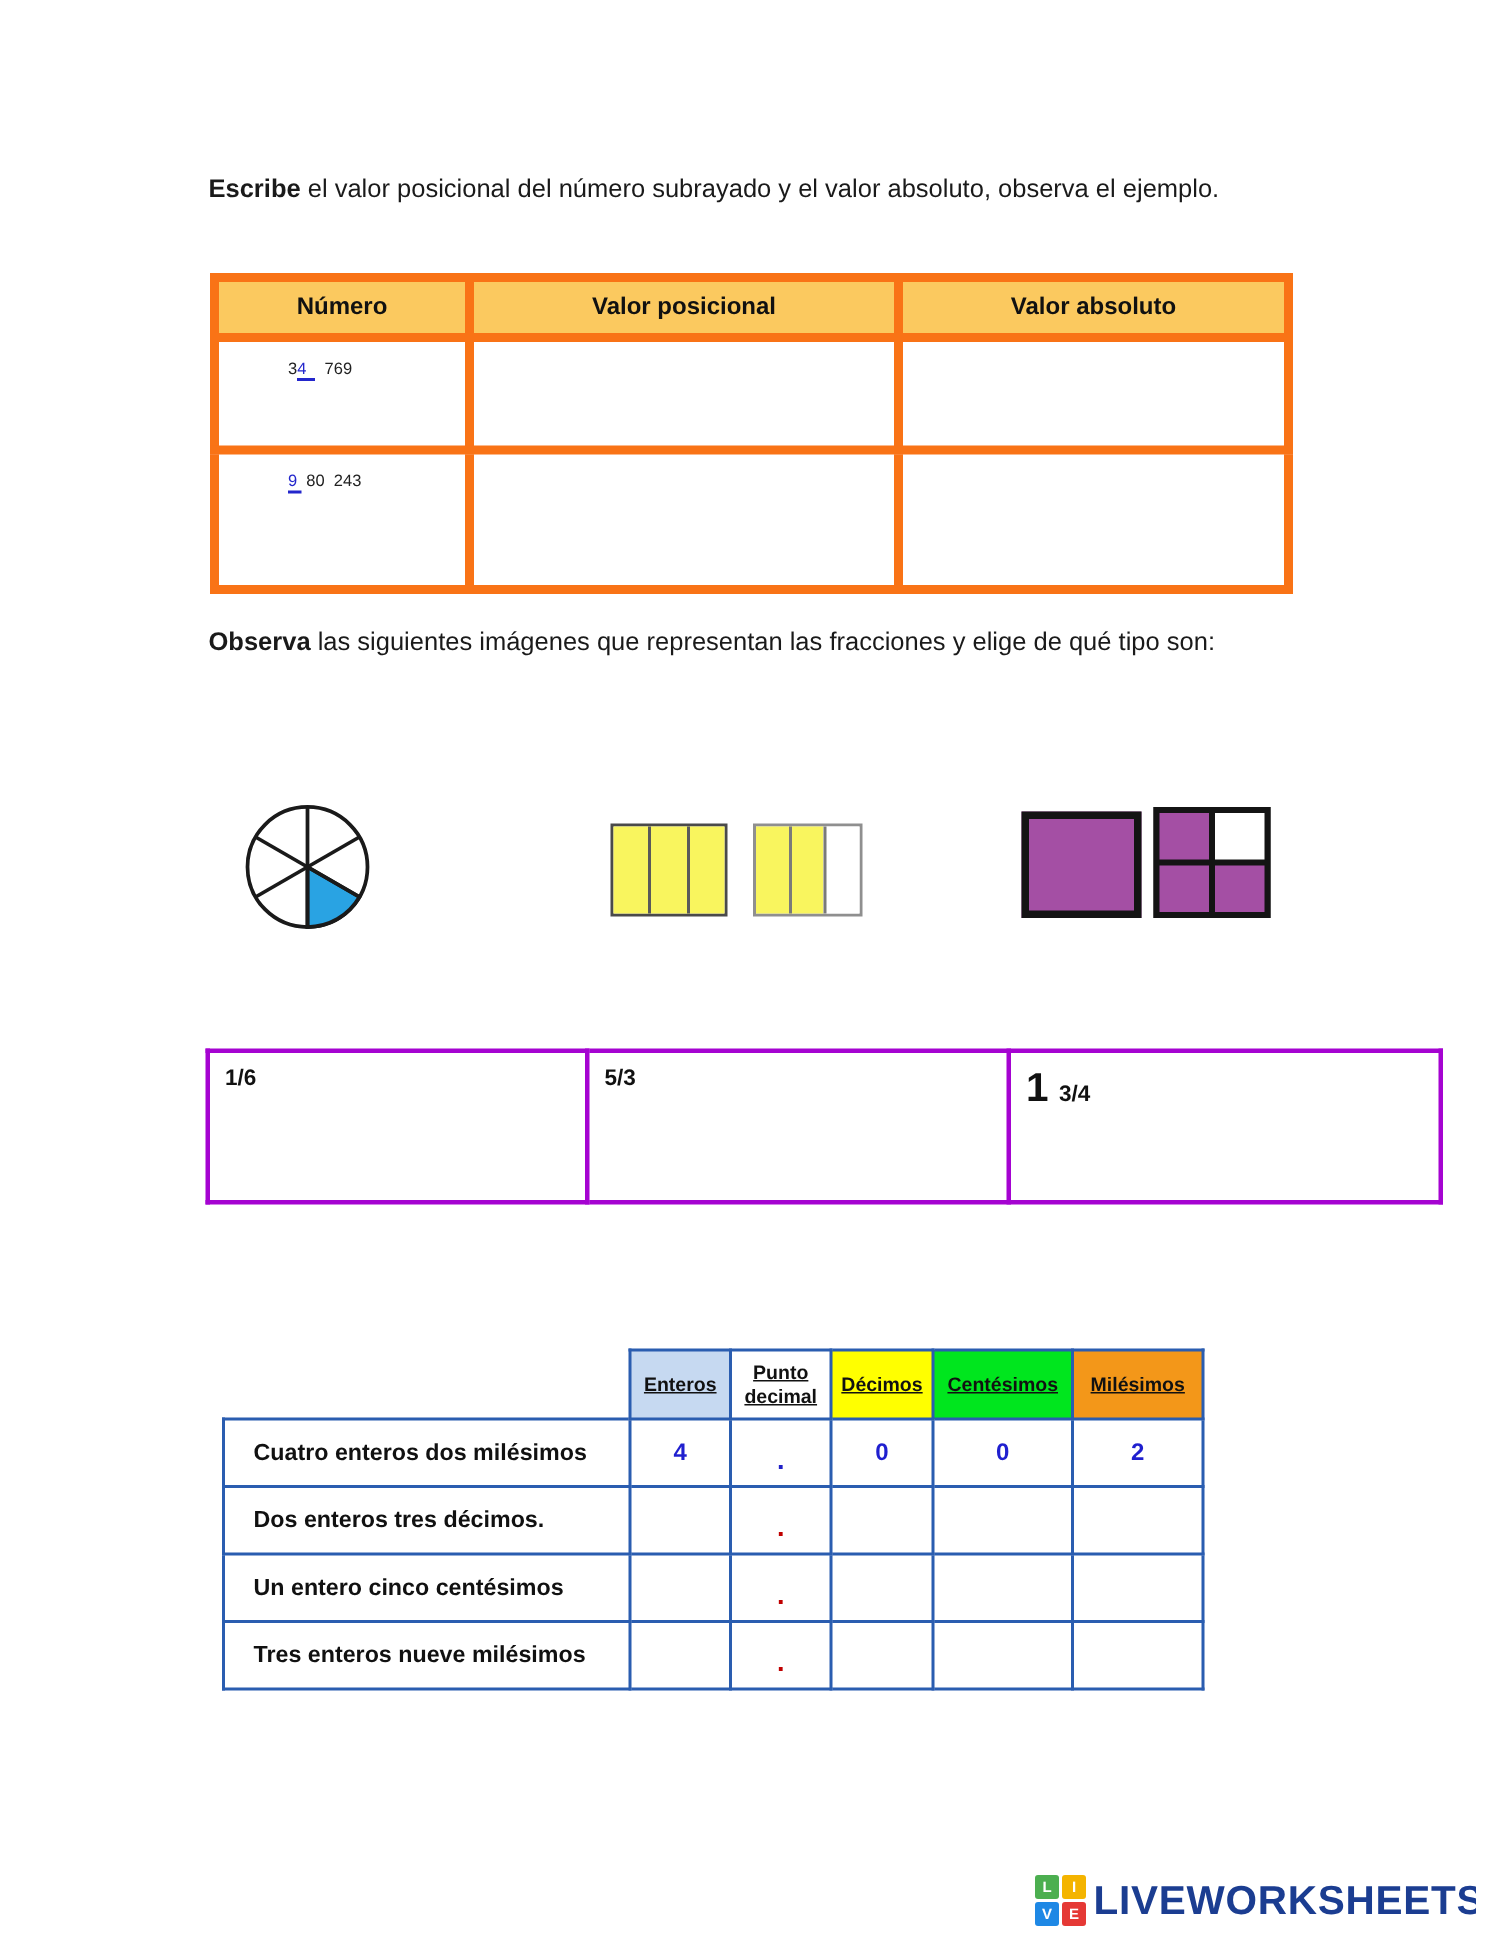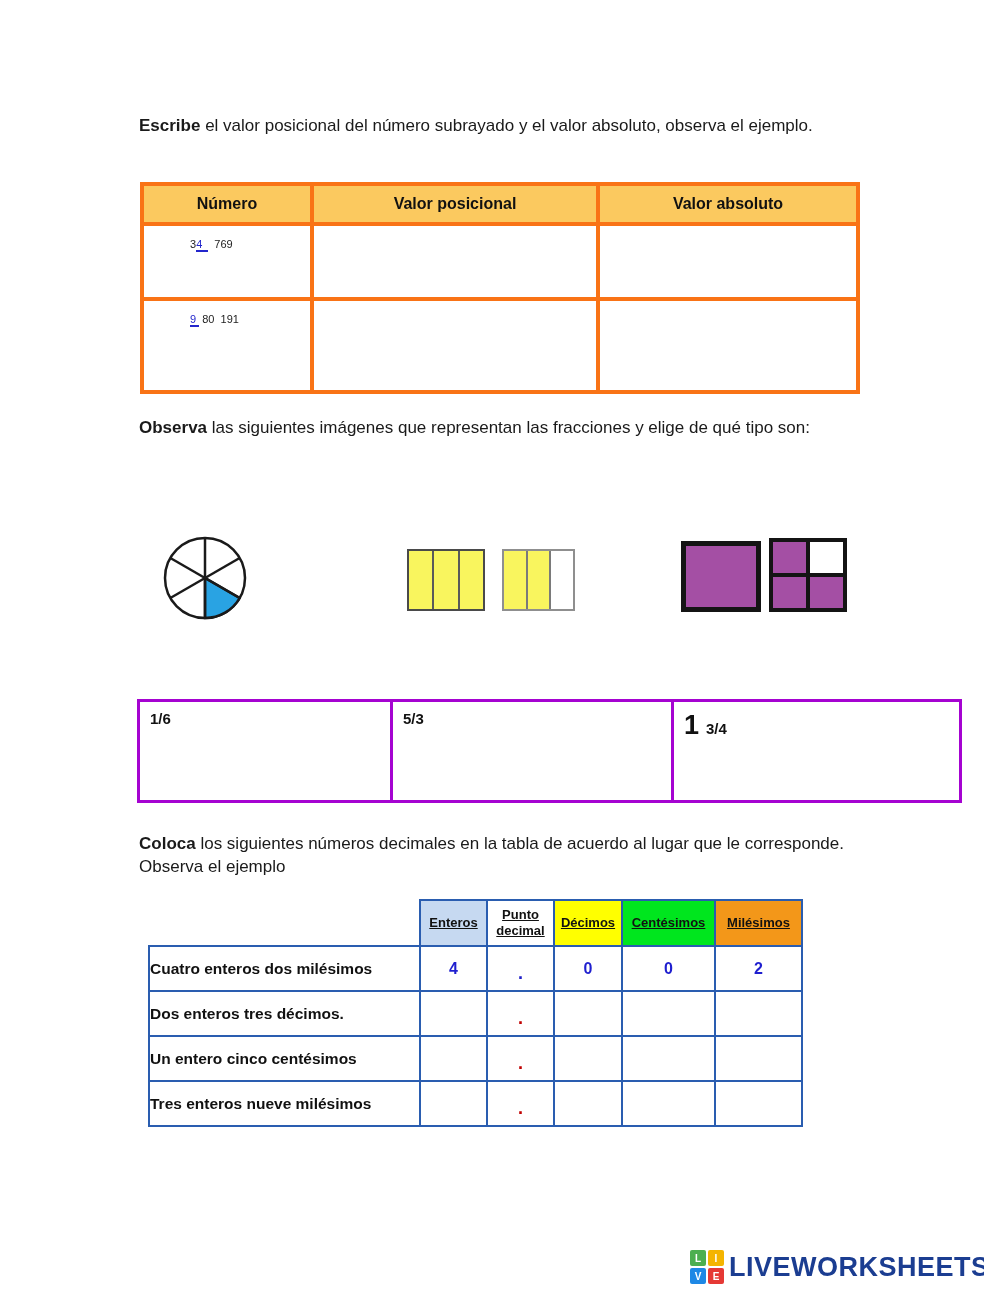--- a/index.html
+++ b/index.html
@@ -4,21 +4,21 @@
 <style>
   * { margin:0; padding:0; box-sizing:border-box; }
   body { background:#fff; font-family:"Liberation Sans", sans-serif; }
   #page { position:relative; width:984px; height:1291px; background:#ffffff; overflow:hidden; }
 
   .instr { position:absolute; font-size:17px; color:#1a1a1a; line-height:1.38; }
   .instr b { font-weight:bold; }
 
   
   table.pv { position:absolute; left:140px; top:182px; width:716px; border-collapse:collapse; table-layout:fixed; }
-  table.pv th, table.pv td { border:4px solid #f97316; }
+  table.pv th, table.pv td { border:6px solid #f97316; }
   table.pv th { background:#FBC95F; height:40px; font-size:16px; font-weight:bold; color:#111; text-align:center; }
   table.pv td { background:#fff; vertical-align:top; }
   td.numcell { padding:12px 0 0 46px; font-size:11px; color:#222; white-space:pre; }
   .u-blue { color:#2326CC; border-bottom:2px solid #2326CC; padding-right:6px; }
   .u-blue.tight { padding-right:3px; }
 
   
   .figwrap { position:absolute; }
   .bar { display:flex; background:#fff; }
   .bar1 { border:2px solid #4a4a4a; }
@@ -41,21 +41,21 @@
   table.frac td.mixed { }
   .big1 { font-size:27px; font-weight:bold; }
   .smallfrac { font-size:15px; font-weight:bold; margin-left:7px; }
 
   
   table.dec { position:absolute; left:148px; top:899px; border-collapse:collapse; table-layout:fixed; }
   table.dec th, table.dec td { border:2px solid #2A5DB0; }
   table.dec th.blank { border:none; background:transparent; }
   table.dec th { height:46px; font-size:13px; font-weight:bold; color:#111; text-align:center; text-decoration:underline; line-height:1.25; padding:2px; }
   table.dec td { height:45px; background:#fff; }
-  td.rowlabel { font-size:15.5px; font-weight:bold; color:#111; padding-left:0; vertical-align:middle; text-align:left; }
+  td.rowlabel { font-size:15.5px; font-weight:bold; color:#111; padding-left:19px; vertical-align:middle; text-align:left; }
   td.val { text-align:center; vertical-align:middle; font-size:16px; font-weight:bold; color:#1F1FCF; }
   td.dot { text-align:center; vertical-align:middle; font-size:18px; font-weight:bold; padding-top:10px; }
   td.dot.blue { color:#2020C8; }
   td.dot.red { color:#C00000; }
   th.h-enteros { background:#C6D9F1; }
   th.h-punto { background:#FFFFFF; }
   th.h-decimos { background:#FFFF00; }
   th.h-centesimos { background:#00E61E; }
   th.h-milesimos { background:#F39719;margin-left:13px; }
 
@@ -84,21 +84,21 @@
       <th>Número</th>
       <th>Valor posicional</th>
       <th>Valor absoluto</th>
     </tr>
     <tr style="height:75px;">
       <td class="numcell"><span>3</span><span class="u-blue">4</span><span>  769</span></td>
       <td></td>
       <td></td>
     </tr>
     <tr style="height:93px;">
-      <td class="numcell"><span></span><span class="u-blue tight">9</span><span> 80  191</span></td>
+      <td class="numcell"><span></span><span class="u-blue tight">9</span><span> 80  243</span></td>
       <td></td>
       <td></td>
     </tr>
   </tbody>
     </table>
 
   <p class="instr" style="left:139px; top:416px; width:730px;"><b>Observa</b><span> las siguientes imágenes que representan las fracciones y elige de qué tipo son:</span></p>
 
   <svg class="figwrap" style="left:162px; top:535px;" width="86" height="86" viewBox="0 0 86 86">
     <circle cx="43" cy="43" r="40" fill="#ffffff" stroke="#1a1a1a" stroke-width="2.5"></circle>
@@ -135,21 +135,20 @@
       </colgroup>
     <tbody>
         <tr>
       <td><span>1/6</span></td>
       <td><span>5/3</span></td>
       <td class="mixed"><span class="big1">1</span><span class="smallfrac">3/4</span></td>
     </tr>
   </tbody>
     </table>
 
-  <p class="instr" style="left:139px; top:832px; width:706px;"><b>Coloca</b><span> los siguientes números decimales en la tabla de acuerdo al lugar que le corresponde. Observa el ejemplo</span></p>
 
   <table class="dec">
     <colgroup>
         <col style="width:271px">
         <col style="width:67px">
         <col style="width:67px">
         <col style="width:68px">
         <col style="width:93px">
         <col style="width:87px">
       </colgroup>

